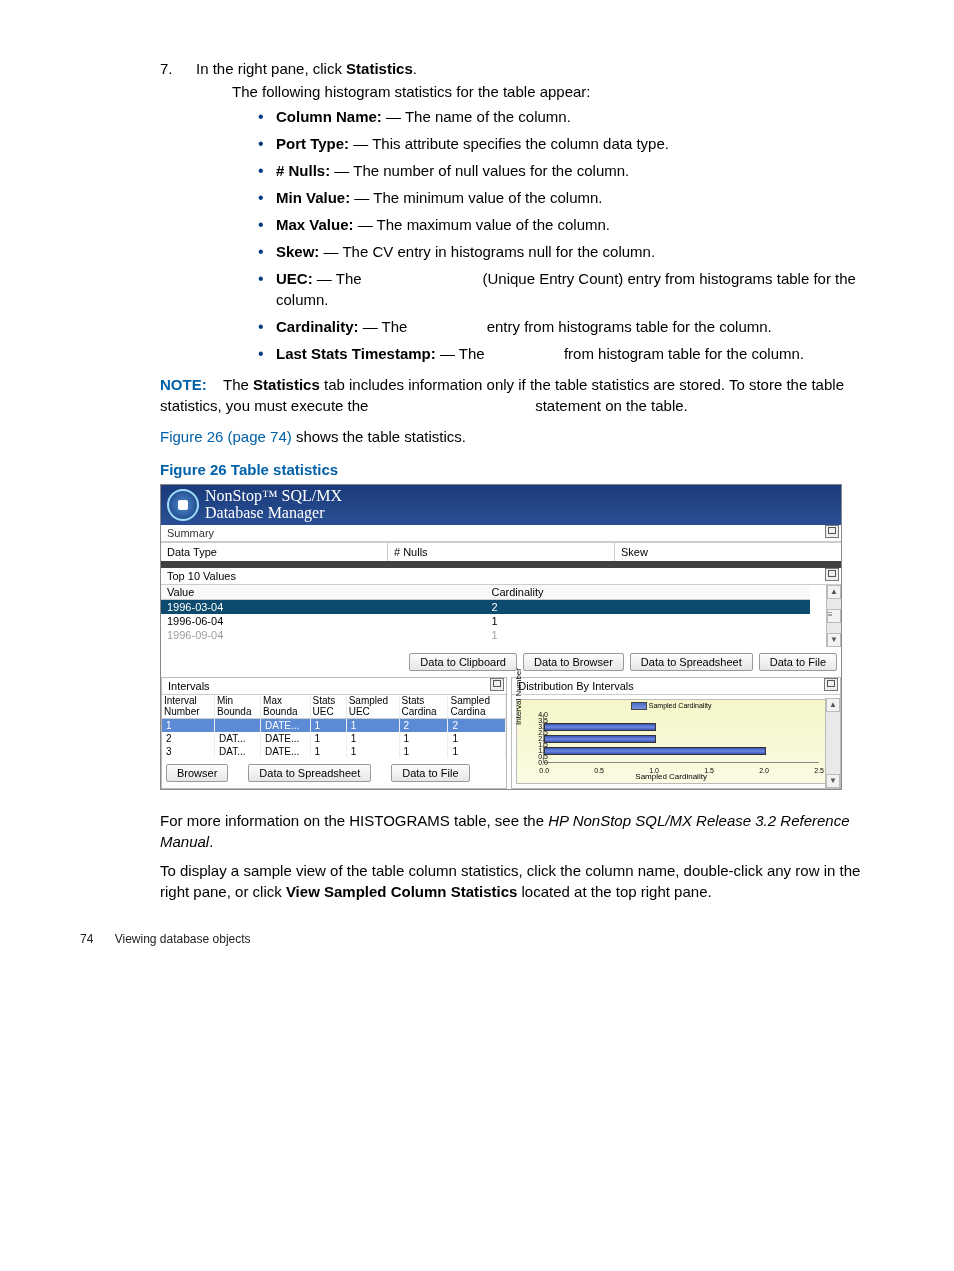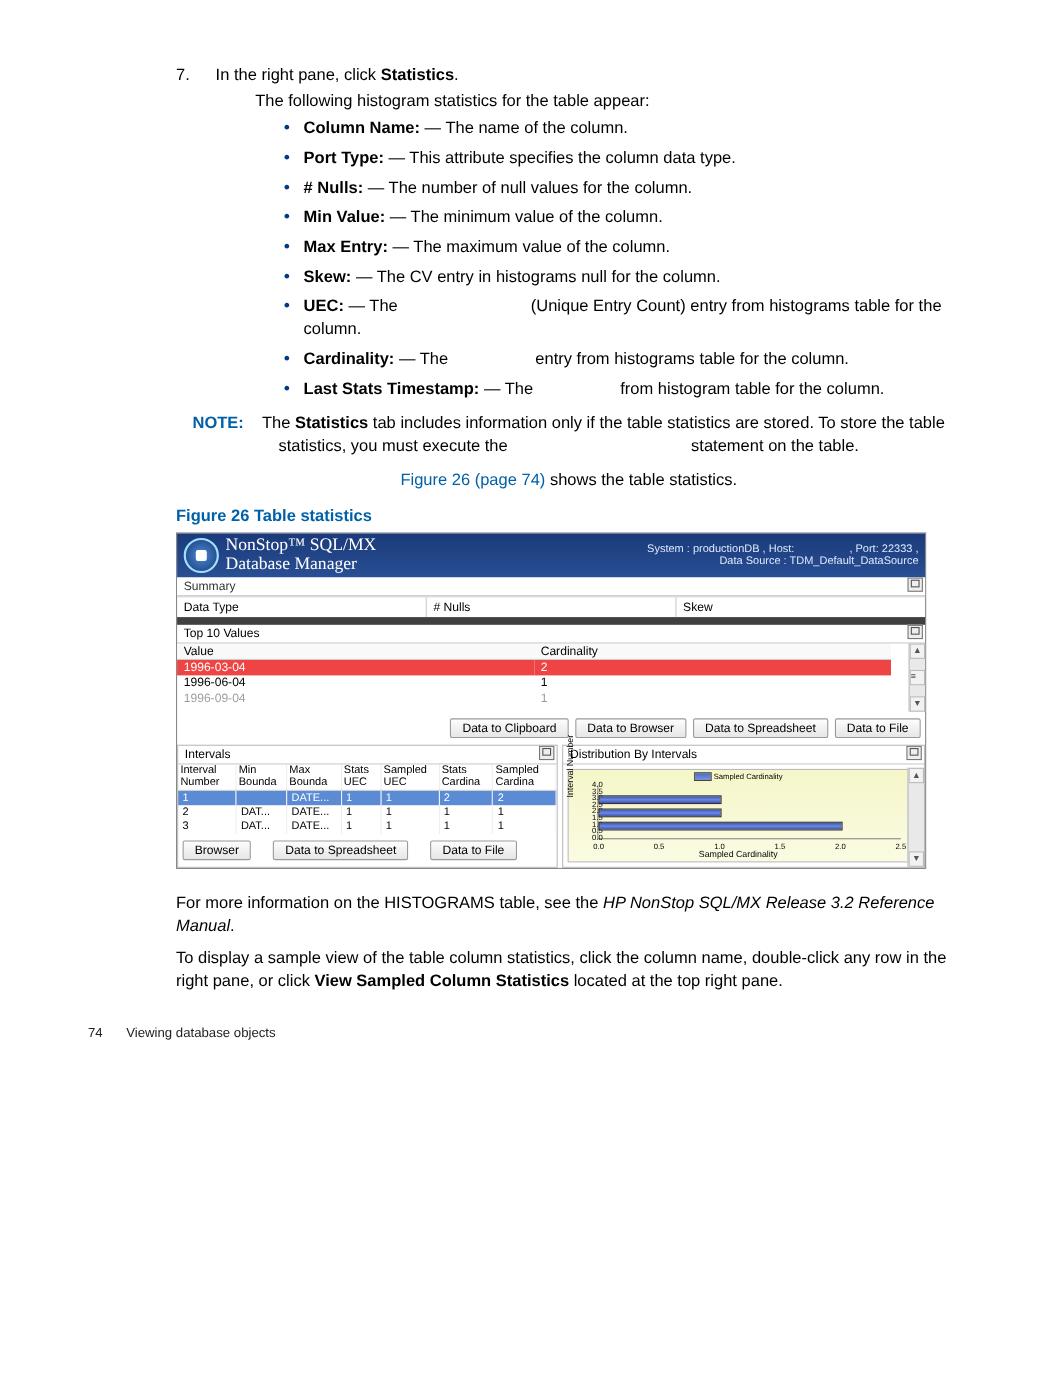--- a/index.html
+++ b/index.html
@@ -14,21 +14,21 @@
 .page { padding: 60px 80px 40px 80px; }
 .content { margin-left: 80px; }
 ol.step { list-style: none; padding: 0; margin: 0; }
 ol.step > li { position: relative; padding-left: 36px; margin-bottom: 6px; }
 ol.step > li > .num { position: absolute; left: 0; top: 0; }
 .followup { margin: 6px 0 6px 36px; }
 ul.bullets { margin: 6px 0 10px 56px; padding: 0; }
 ul.bullets li { list-style: none; position: relative; padding-left: 24px; margin: 6px 0; line-height: 1.4; }
 ul.bullets li::before { content: "•"; color: #003a80; position: absolute; left: 6px; top: 0; font-size: 16px; }
 .bold { font-weight: 700; }
-.note { margin: 10px 0; line-height: 1.4; text-align: center; }
+.note { margin: 10px 0; line-height: 1.4; }
 .note-label { color: #0060a8; font-weight: 700; }
 .link { color: #0060a8; }
 .fig-title { color: #0060a8; font-weight: 700; margin: 14px 0 6px 0; }
 
 
 .screenshot {
   width: 680px;
   border: 1px solid #888;
   background: #fff;
   font-family: Tahoma, Arial, sans-serif;
@@ -65,21 +65,21 @@
 .ss-summary { padding: 4px 6px; line-height: 1.6; }
 .ss-cols-row { display: flex; border-top: 1px solid #ccc; border-bottom: 7px solid #404040; }
 .ss-cols-row > div { flex: 1; padding: 3px 6px; border-right: 1px solid #ccc; }
 .ss-cols-row > div:last-child { border-right: none; }
 
 .ss-top10 { border-bottom: 1px solid #ccc; padding: 2px 6px; position: relative; }
 
 .ss-table { width: 100%; border-collapse: collapse; font-size: 11px; }
 .ss-table th, .ss-table td { text-align: left; padding: 1px 6px; border: 0; font-weight: 400; }
 .ss-table tr.hdr td { border-bottom: 1px solid #ccc; background: #f9f9f9; }
-.ss-table tr.sel td { background: #ef4444; color: #fff; }
+.ss-table tr.sel td { background: #0c4a6e; color: #fff; }
 .ss-vscroll { width: 14px; border-left: 1px solid #bbb; background: #e9e9e9; display: flex; flex-direction: column; justify-content: space-between; align-items: center; font-size: 8px; color: #555; }
 .ss-vscroll .arrow { width: 12px; height: 12px; line-height: 12px; text-align: center; border: 1px solid #bbb; background: #f2f2f2; }
 .ss-vscroll .thumb { width: 12px; height: 12px; border: 1px solid #bbb; background: #f2f2f2; }
 .ss-topwrap { display: flex; height: 62px; gap: 16px; }
 .ss-topwrap .tbl { flex: 1; }
 
 .ss-btnbar { display: flex; justify-content: flex-end; margin: 6px 4px; gap: 6px; }
 .ss-btnbar-left { display: flex; justify-content: flex-start; margin: 6px 4px; gap: 20px; }
 .ss-btn { border: 1px solid #9a9a9a; background: linear-gradient(#fdfdfd, #e6e6e6); padding: 2px 10px; font-size: 11px; border-radius: 2px; white-space: nowrap; }
 
@@ -126,21 +126,21 @@
         <span class="num">7.</span>
         <span>
           <span>In the right pane, click </span><span class="bold">Statistics</span><span>.</span>
         </span>
         <div class="followup">The following histogram statistics for the table appear:</div>
         <ul class="bullets">
           <li><span class="bold">Column Name:</span><span> — The name of the column.</span></li>
           <li><span class="bold">Port Type:</span><span> — This attribute specifies the column data type.</span></li>
           <li><span class="bold"># Nulls:</span><span> — The number of null values for the column.</span></li>
           <li><span class="bold">Min Value:</span><span> — The minimum value of the column.</span></li>
-          <li><span class="bold">Max Entry:</span><span> — The maximum value of the column.</span></li>
+          <li><span class="bold">Max Value:</span><span> — The maximum value of the column.</span></li>
           <li><span class="bold">Skew:</span><span> — The CV entry in histograms null for the column.</span></li>
           <li><span class="bold">UEC:</span><span> — The </span>&nbsp;&nbsp;&nbsp;&nbsp;&nbsp;&nbsp;&nbsp;&nbsp;&nbsp;&nbsp;&nbsp;&nbsp;&nbsp;&nbsp;&nbsp;&nbsp;&nbsp;&nbsp;&nbsp;&nbsp;&nbsp;&nbsp;&nbsp;&nbsp;&nbsp;&nbsp;&nbsp;&nbsp;<span>(Unique Entry Count) entry from histograms table for the column.</span></li>
           <li><span class="bold">Cardinality:</span><span> — The </span>&nbsp;&nbsp;&nbsp;&nbsp;&nbsp;&nbsp;&nbsp;&nbsp;&nbsp;&nbsp;&nbsp;&nbsp;&nbsp;&nbsp;&nbsp;&nbsp;&nbsp;&nbsp;<span>entry from histograms table for the column.</span></li>
           <li><span class="bold">Last Stats Timestamp:</span><span> — The </span>&nbsp;&nbsp;&nbsp;&nbsp;&nbsp;&nbsp;&nbsp;&nbsp;&nbsp;&nbsp;&nbsp;&nbsp;&nbsp;&nbsp;&nbsp;&nbsp;&nbsp;&nbsp;<span>from histogram table for the column.</span></li>
         </ul>
       </li>
     </ol>
 
     <div class="note">
       <span class="note-label">NOTE:</span>&nbsp;&nbsp;&nbsp;
@@ -155,24 +155,20 @@
 
     <div class="screenshot">
 
       <div class="ss-header">
         <div class="ss-logo">
             <div class="ss-logo-inner"></div>
           </div>
         <div class="ss-app-title">
           <div>NonStop™ SQL/MX</div>
           <div>Database Manager</div>
-        </div>
-        <div class="ss-header-right">
-          <div><span>System : productionDB , Host: </span><span class="host-x">&nbsp;&nbsp;&nbsp;&nbsp;&nbsp;&nbsp;&nbsp;&nbsp;&nbsp;&nbsp;&nbsp;&nbsp;&nbsp;&nbsp;&nbsp;&nbsp;</span><span> , Port: 22333 ,</span></div>
-          <div>Data Source : TDM_Default_DataSource</div>
         </div>
       </div>
 
       <div class="ss-section-label">
         <span>Summary</span>
         <span class="ss-win"></span>
       </div>
       <div class="ss-cols-row">
         <div>Data Type</div>
         <div># Nulls</div>

